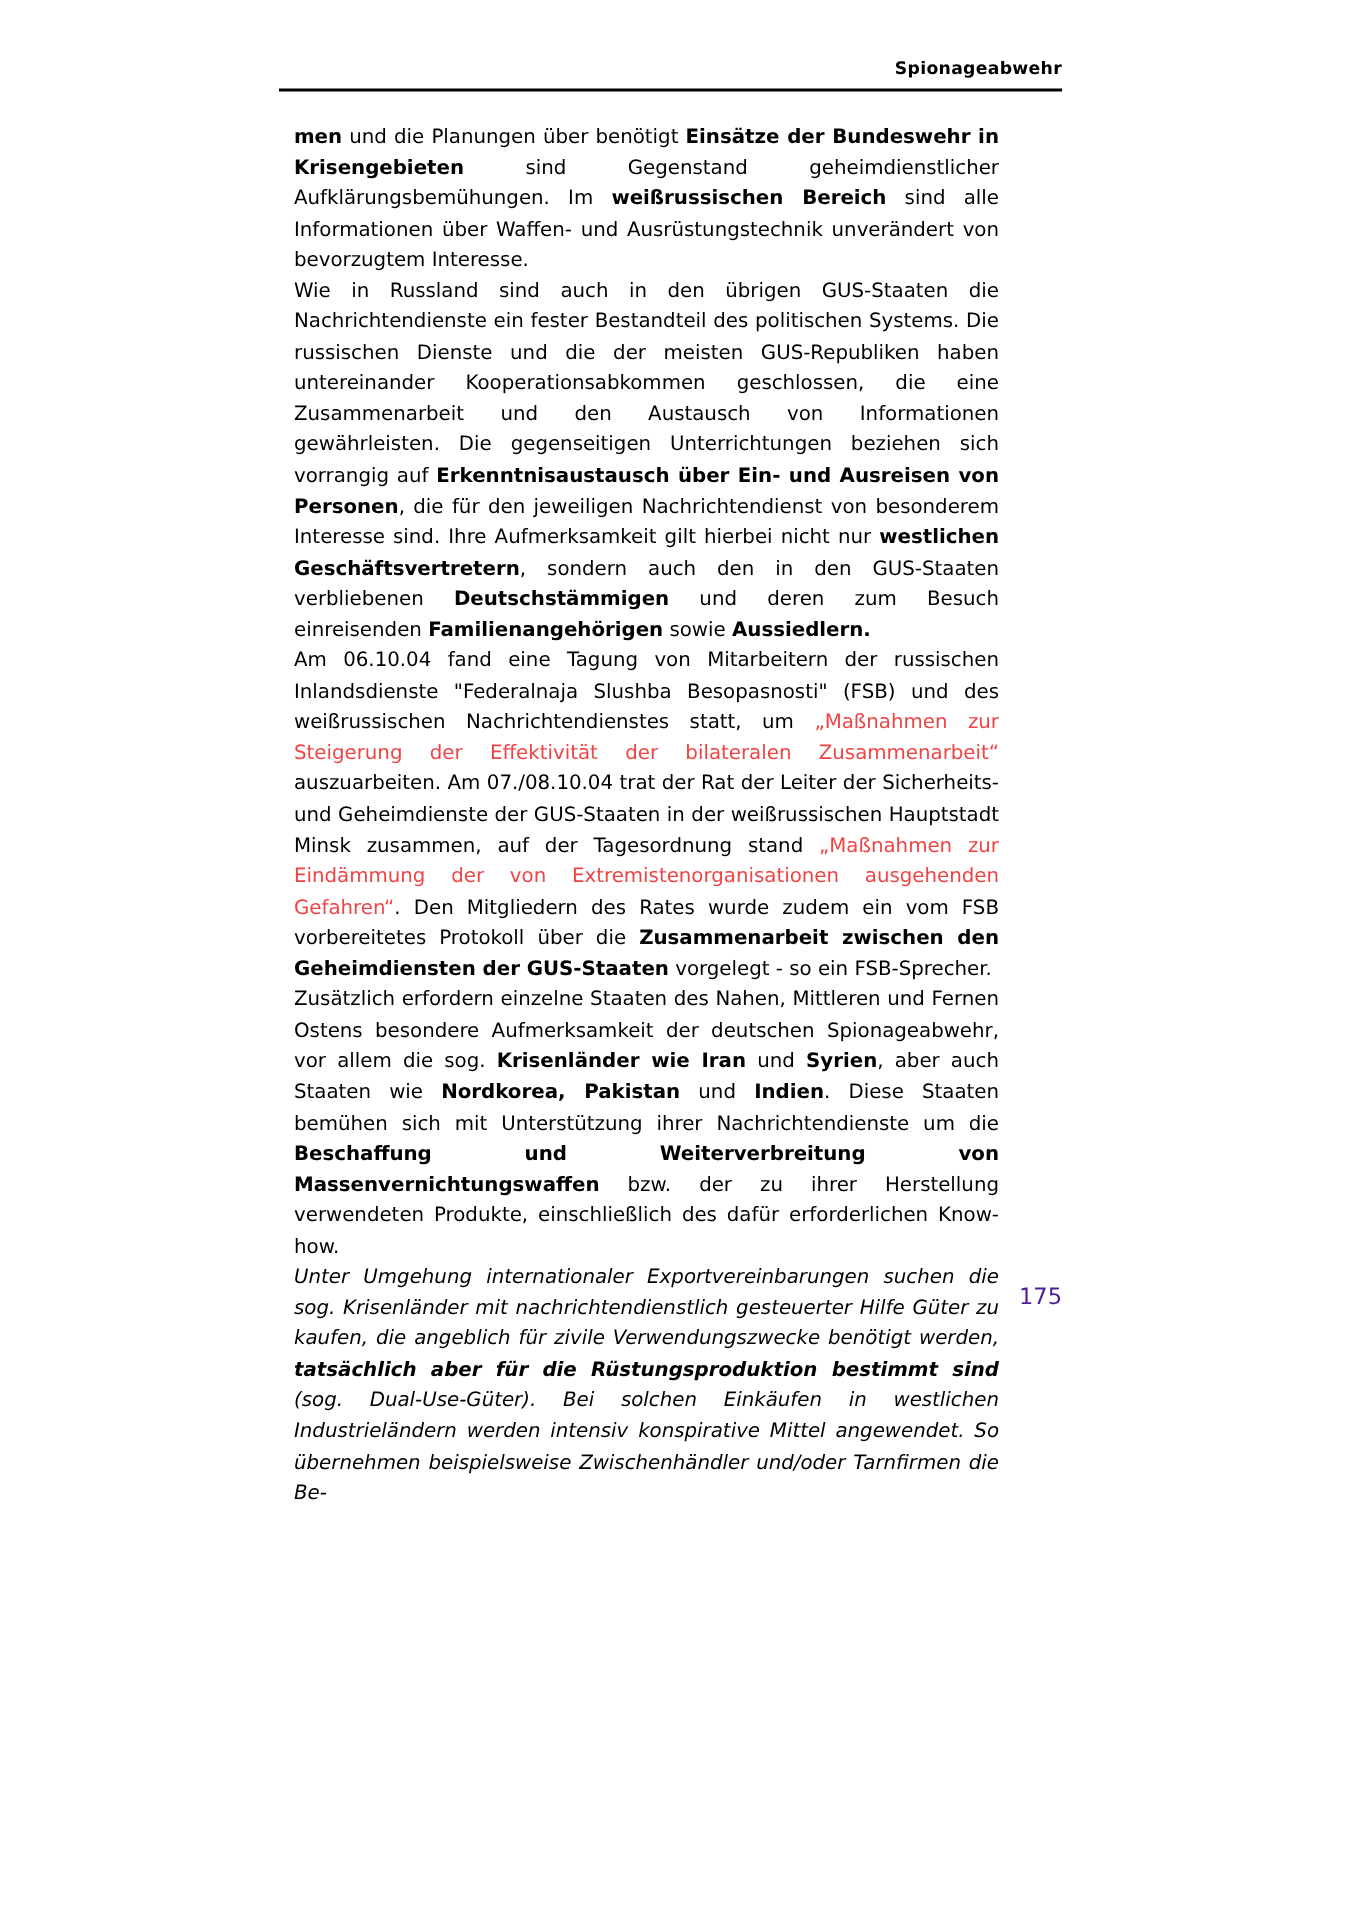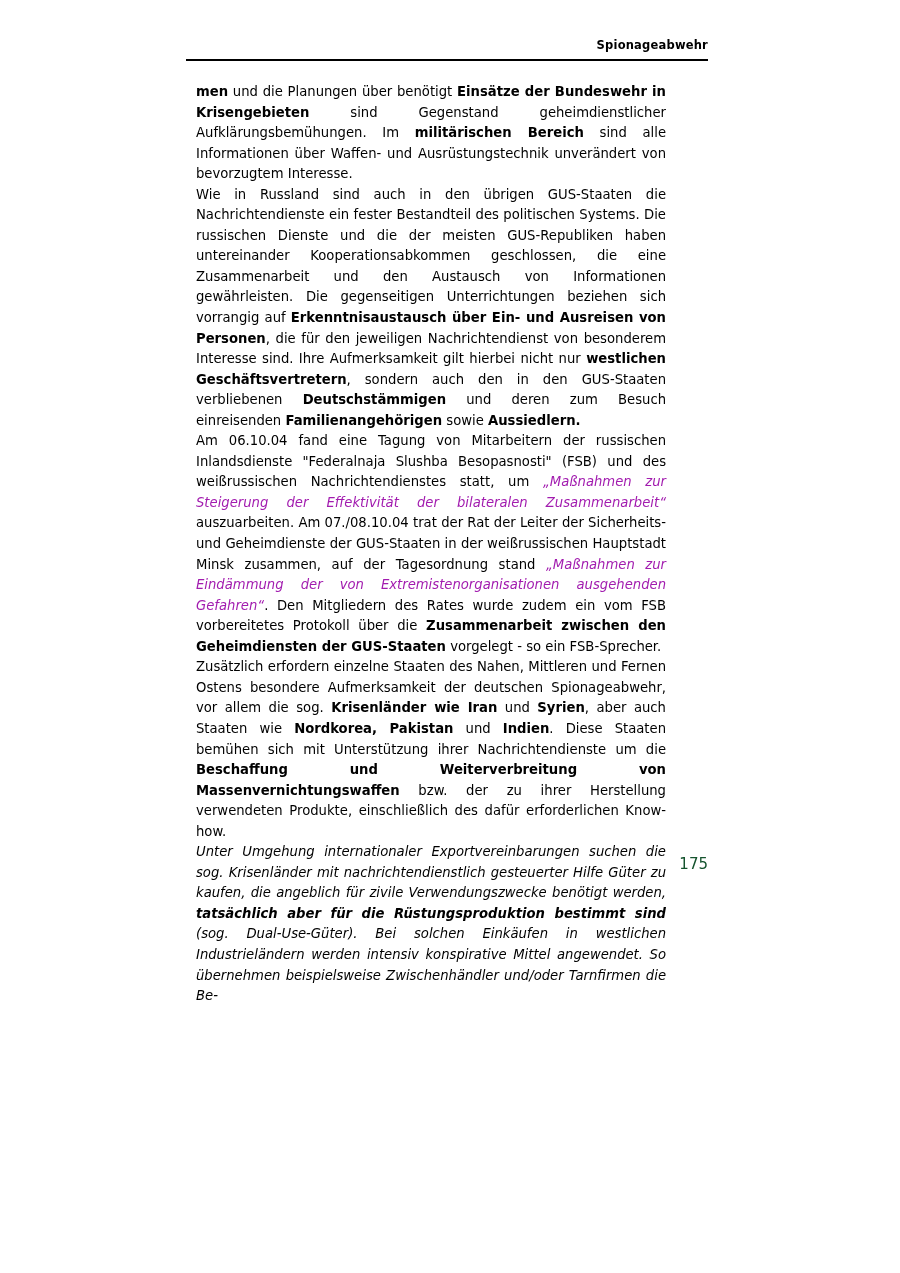--- a/index.html
+++ b/index.html
@@ -58,43 +58,42 @@
   }
   .content p:last-child {
     text-align: justify;
     font-style: italic;
   }
   b, .b {
     font-weight: bold;
     margin-top: 28px;
   }
   .quote {
-    color: #a21caf;
-    font-style: italic;
+    color: #ef4444;
   }
   .pagenum {
     position: absolute;
     left: 186px;
     top: 855px;
     width: 522px;
     text-align: right;
     font-size: 15px;
-    color: #14532d;
+    color: #4c1d95;
   }
 </style>
 </head>
 <body>
 
 <div class="page">
 
   <div class="header">Spionageabwehr</div>
   <div class="header-rule"></div>
 
   <div class="content" id="body-text">
-      <p id="para-1"><b>men</b><span> und die Planungen über benötigt </span><b>Einsätze der Bundeswehr in Krisengebieten</b><span> sind Gegenstand geheimdienstlicher Aufklärungsbemühungen. Im </span><b>militärischen Bereich</b><span> sind alle Informationen über Waffen- und Ausrüstungstechnik unverändert von bevorzugtem Interesse.</span></p>
+      <p id="para-1"><b>men</b><span> und die Planungen über benötigt </span><b>Einsätze der Bundeswehr in Krisengebieten</b><span> sind Gegenstand geheimdienstlicher Aufklärungsbemühungen. Im </span><b>weißrussischen Bereich</b><span> sind alle Informationen über Waffen- und Ausrüstungstechnik unverändert von bevorzugtem Interesse.</span></p>
       <p id="para-2"><span>Wie in Russland sind auch in den übrigen GUS-Staaten die Nachrichtendienste ein fester Bestandteil des politischen Systems. Die russischen Dienste und die der meisten GUS-Republiken haben untereinander Kooperationsabkommen geschlossen, die eine Zusammenarbeit und den Austausch von Informationen gewährleisten. Die gegenseitigen Unterrichtungen beziehen sich vorrangig auf </span><b>Erkenntnisaustausch über Ein- und Ausreisen von Personen</b><span>, die für den jeweiligen Nachrichtendienst von besonderem Interesse sind. Ihre Aufmerksamkeit gilt hierbei nicht nur </span><b>westlichen Geschäftsvertretern</b><span>, sondern auch den in den GUS-Staaten verbliebenen </span><b>Deutschstämmigen</b><span> und deren zum Besuch einreisenden </span><b>Familienangehörigen</b><span> sowie </span><b>Aussiedlern.</b></p>
       <p id="para-3"><span>Am 06.10.04 fand eine Tagung von Mitarbeitern der russischen Inlandsdienste "Federalnaja Slushba Besopasnosti" (FSB) und des weißrussischen Nachrichtendienstes statt, um </span><span class="quote">„Maßnahmen zur Steigerung der Effektivität der bilateralen Zusammenarbeit“</span><span> auszuarbeiten. Am 07./08.10.04 trat der Rat der Leiter der Sicherheits- und Geheimdienste der GUS-Staaten in der weißrussischen Hauptstadt Minsk zusammen, auf der Tagesordnung stand </span><span class="quote">„Maßnahmen zur Eindämmung der von Extremistenorganisationen ausgehenden Gefahren“</span><span>. Den Mitgliedern des Rates wurde zudem ein vom FSB vorbereitetes Protokoll über die </span><b>Zusammenarbeit zwischen den Geheimdiensten der GUS-Staaten</b><span> vorgelegt - so ein FSB-Sprecher.</span></p>
       <p id="para-4"><span>Zusätzlich erfordern einzelne Staaten des Nahen, Mittleren und Fernen Ostens besondere Aufmerksamkeit der deutschen Spionageabwehr, vor allem die sog. </span><b>Krisenländer wie Iran</b><span> und </span><b>Syrien</b><span>, aber auch Staaten wie </span><b>Nordkorea, Pakistan</b><span> und </span><b>Indien</b><span>. Diese Staaten bemühen sich mit Unterstützung ihrer Nachrichtendienste um die </span><b>Beschaffung und Weiterverbreitung von Massenvernichtungswaffen</b><span> bzw. der zu ihrer Herstellung verwendeten Produkte, einschließlich des dafür erforderlichen Know-how.</span></p>
       <p id="para-5"><span>Unter Umgehung internationaler Exportvereinbarungen suchen die sog. Krisenländer mit nachrichtendienstlich gesteuerter Hilfe Güter zu kaufen, die angeblich für zivile Verwendungszwecke benötigt werden, </span><b>tatsächlich aber für die Rüstungsproduktion bestimmt sind</b><span> (sog. Dual-Use-Güter). Bei solchen Einkäufen in westlichen Industrieländern werden intensiv konspirative Mittel angewendet. So übernehmen beispielsweise Zwischenhändler und/oder Tarnfirmen die Be-</span></p>
     </div>
 
   <div class="pagenum">175</div>
 
 </div>
 

